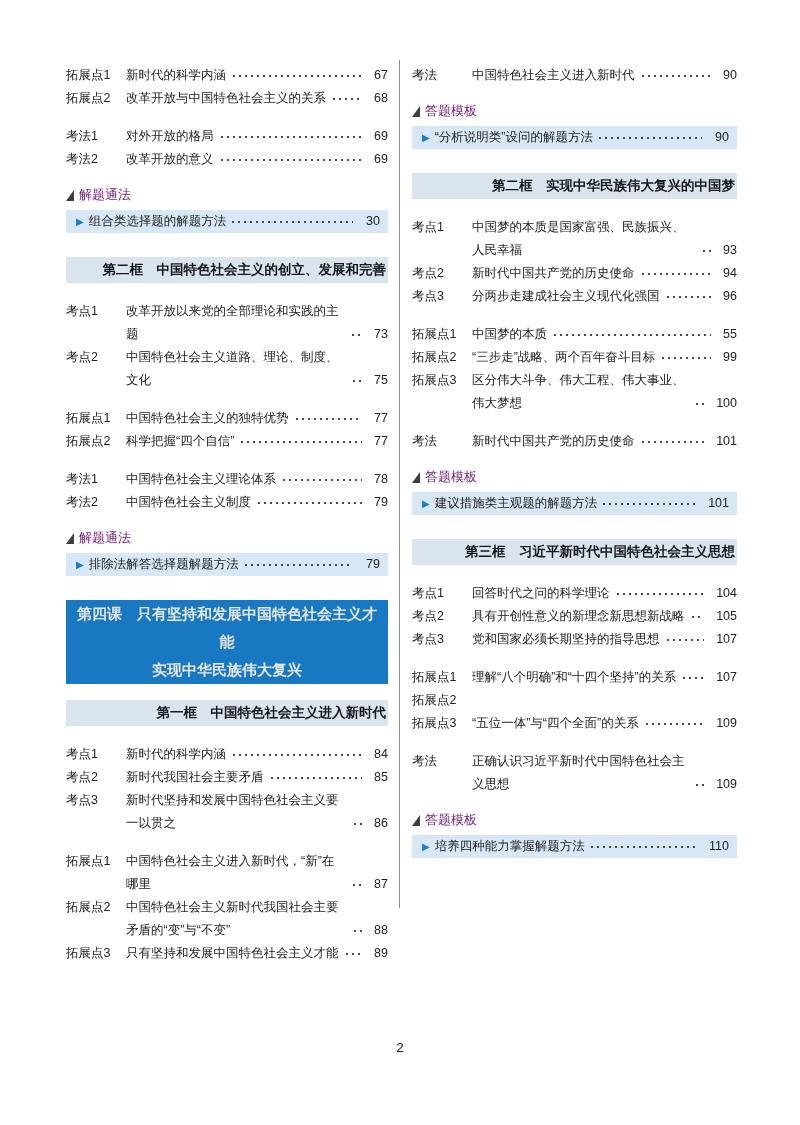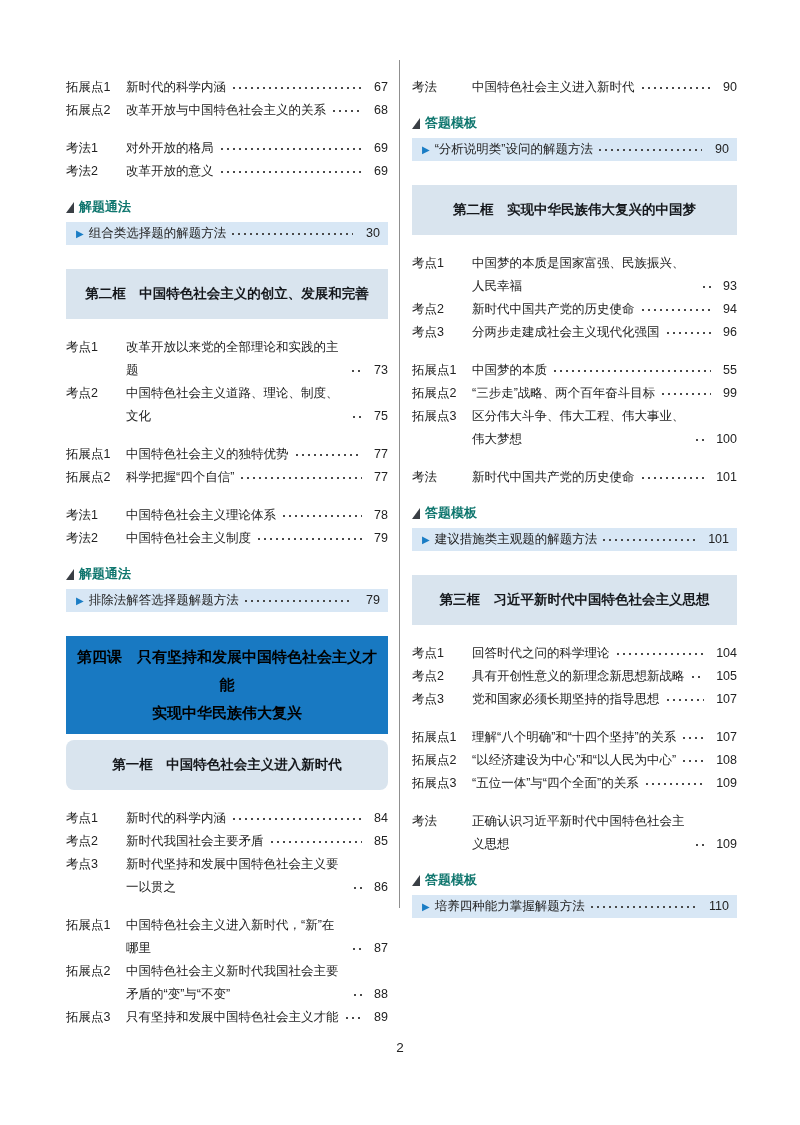--- a/index.html
+++ b/index.html
@@ -2,58 +2,58 @@
 <html><head>
 <meta charset="utf-8">
 <style>
   html,body{margin:0;padding:0;}
   body{
     width:800px;height:1125px;position:relative;background:#ffffff;
     font-family:"Liberation Sans","DejaVu Sans",sans-serif;
     color:var(--text,#222);
     overflow:hidden;
   }
-  .col{position:absolute;top:76px;}
+  .col{position:absolute;top:64px;}
   .col-left{left:66px;width:322px;}
   .col-right{left:412px;width:325px;}
   .divider{position:absolute;left:399px;top:60px;width:1px;height:848px;background:var(--divider,#8f8f8f);}
 
   
   .entry-group{margin-bottom:15px;}
   .entry{display:flex;align-items:flex-start;font-size:12.5px;line-height:23px;}
   .entry .label{flex:0 0 60px;}
   .entry .body{flex:1;display:flex;align-items:flex-end;min-width:0;}
   .entry .title{flex:0 1 auto;}
   .leader{
     flex:1 1 12px;min-width:10px;height:4px;align-self:flex-end;
     margin:0 3px 9px 5px;
     background-image:radial-gradient(circle,var(--dots,#4a4a4a) 1.1px,transparent 1.25px);
     background-size:6px 4px;background-repeat:repeat-x;background-position:left center;
   }
   .page-num{flex:0 0 auto;margin-left:9px;}
 
   
   .method{margin:6px 0 24px;}
-  .method-header{display:flex;align-items:center;font-weight:bold;font-size:13px;margin-bottom:6px;color:#0f766e;}
+  .method-header{display:flex;align-items:center;font-weight:normal;font-size:13px;margin-bottom:6px;color:#701a75;}
   .tri{width:0;height:0;border-left:8px solid transparent;border-bottom:11px solid #3a3f45;margin-right:5px;}
   .method-bar{display:flex;align-items:center;background:var(--methodbar,#d8e7f5);padding:3px 8px 3px 10px;font-size:12.5px;line-height:17px;}
   .method-bar .play{color:var(--accent,#1a7dc5);font-size:10px;margin-right:5px;line-height:1;}
   .method-bar .leader{align-self:center;margin:0 4px;height:4px;}
 
   
   .frame{
     background:var(--framebg,#d9e4ee);color:#15181c;font-weight:bold;font-size:13.5px;
-    text-align:center;padding:16px 2px;margin:20px 0 17px;
+    text-align:right;padding:4px 2px;margin:20px 0 17px;
   }
   
   .course{
-    background:var(--blue,#1879c2);color:#000000;font-weight:bold;font-size:15px;
-    text-align:center;padding:7px 4px;line-height:28px;margin:24px 0 6px;
+    background:var(--blue,#1879c2);color:#e5e5e5;font-weight:bold;font-size:15px;
+    text-align:center;padding:0 4px;line-height:28px;margin:24px 0 16px;
   }
-  .course + .frame{margin-top:0;border-radius:8px;}
+  .course + .frame{margin-top:0;}
 
   .footer{position:absolute;left:0;right:0;top:1040px;text-align:center;font-size:13.5px;color:#222;}
 </style>
 </head>
 <body style="--blue: #1879c2; --framebg: #d9e4ee; --methodbar: #d8e7f5; --accent: #1a7dc5; --text: #222222; --dots: #4a4a4a; --divider: #8f8f8f;">
 
 <div class="divider"></div>
 
 <div class="col col-left" id="col-left">
     <div class="entry-group">
@@ -358,25 +358,20 @@
       <div class="entry">
         <span class="label">拓展点1</span>
         <span class="body">
           <span class="title">理解“八个明确”和“十四个坚持”的关系</span>
           <span class="leader"></span>
           <span class="page-num">107</span>
         </span>
       </div>
       <div class="entry">
         <span class="label">拓展点2</span>
-        <span class="body">
-          <span class="title">“以经济建设为中心”和“以人民为中心”</span>
-          <span class="leader"></span>
-          <span class="page-num">108</span>
-        </span>
       </div>
       <div class="entry">
         <span class="label">拓展点3</span>
         <span class="body">
           <span class="title">“五位一体”与“四个全面”的关系</span>
           <span class="leader"></span>
           <span class="page-num">109</span>
         </span>
       </div>
     </div>

